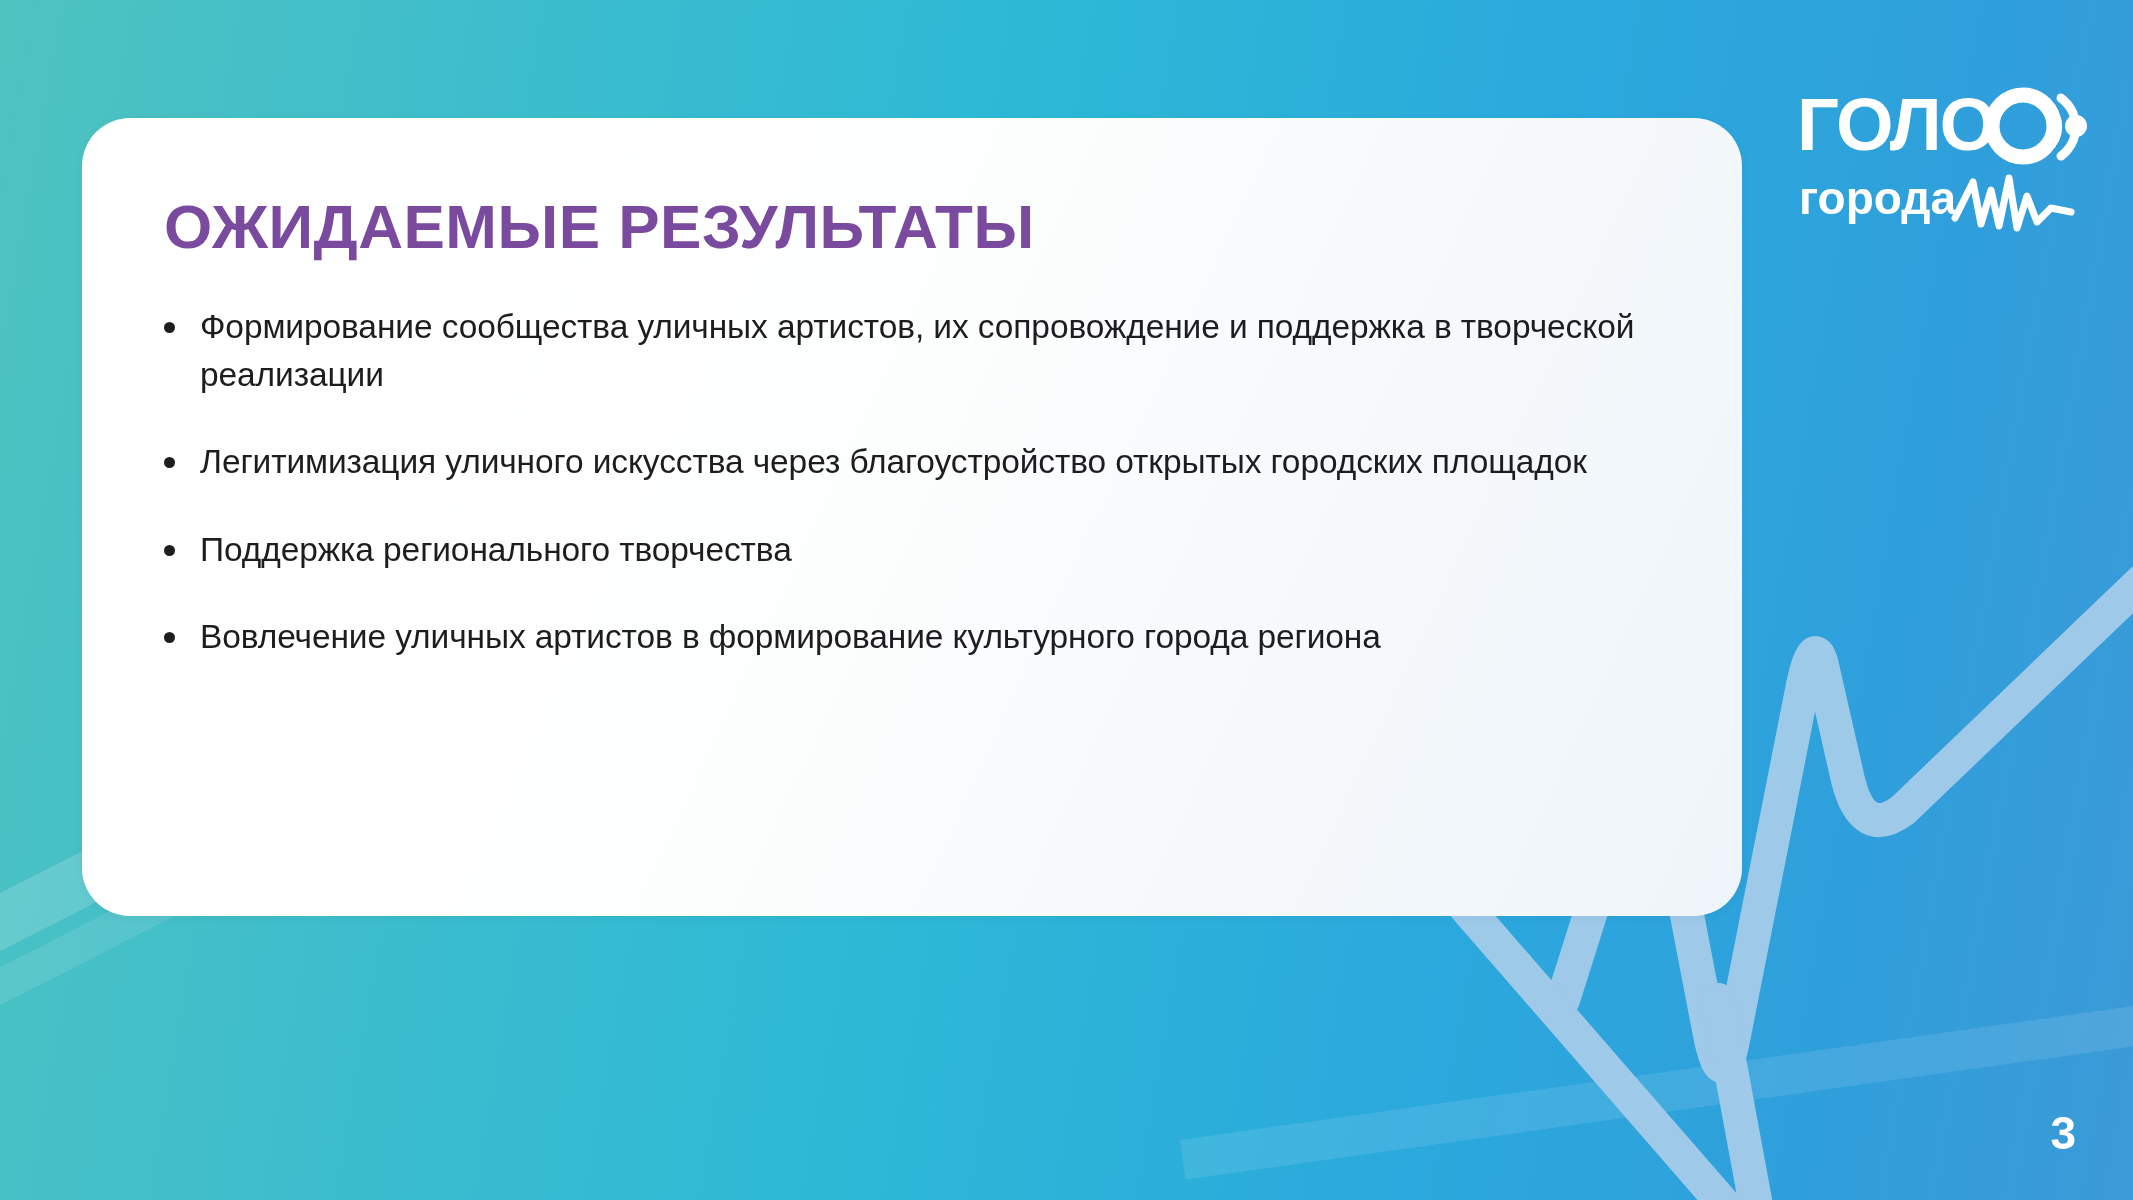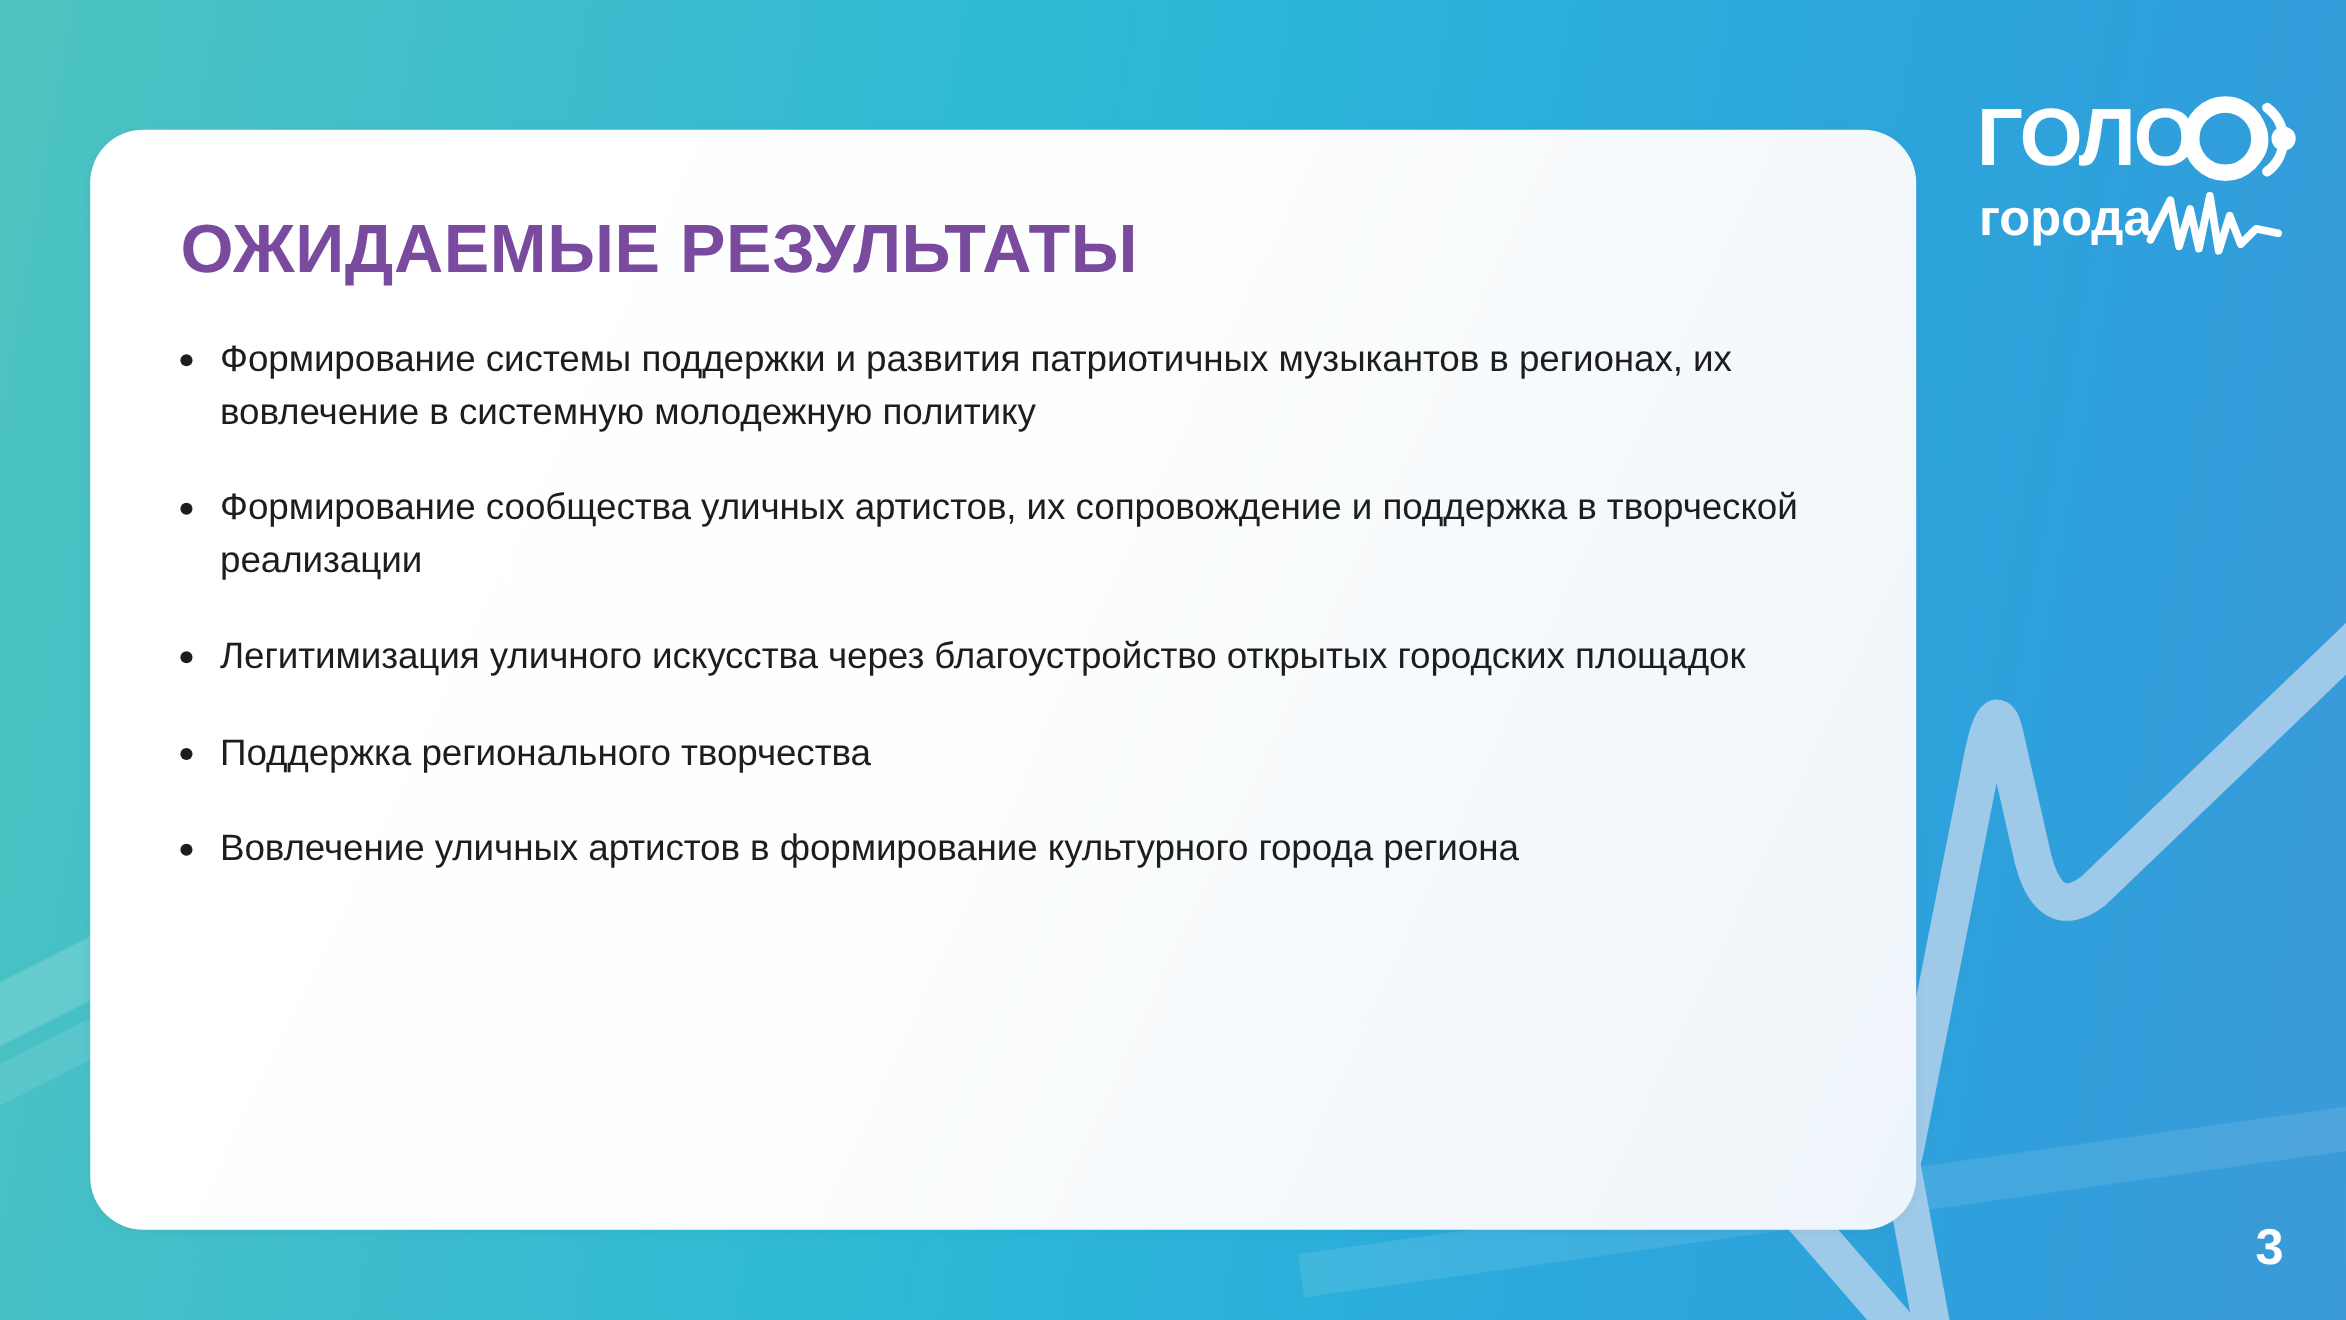--- a/index.html
+++ b/index.html
@@ -31,21 +31,21 @@
     position:absolute;
     right:-30px; bottom:-60px;
     width:900px; height:780px;
     pointer-events:none;
   }
 
   
   .card {
     position:absolute;
     left:82px; top:118px;
-    width:1660px; height:1000px;
+    width:1660px; height:798px;
     background:linear-gradient(115deg, #ffffff 0%, #fdfefe 45%, #f4f8fb 78%, #eef5fa 100%);
     border-radius:48px;
     box-shadow:0 2px 12px rgba(0,0,0,0.04);
     padding:58px 64px 40px 58px;
   }
   .title {
     color:#7a4a9e;
     font-size:62px;
     font-weight:bold;
     letter-spacing:0.5px;
@@ -105,21 +105,20 @@
   <svg class="squiggle" viewBox="0 0 900 780" xmlns="http://www.w3.org/2000/svg">
     <g fill="none" stroke="#a8cdea" stroke-width="34" stroke-linecap="round" stroke-linejoin="round" opacity="0.92">
       <path d="M880 100 L640 330 Q600 360 585 300 L560 190 Q552 150 540 205 L470 560 Q460 612 448 560 L398 300 Q388 250 372 292 L300 520"></path>
       <path d="M118 330 L470 735 Q500 768 492 720 L455 520"></path>
     </g>
   </svg>
 
   <div class="card">
     <h1 class="title">ОЖИДАЕМЫЕ РЕЗУЛЬТАТЫ</h1>
     <div class="bullets">
-      <div class="bullet">Формирование системы поддержки и развития патриотичных музыкантов в регионах, их вовлечение в системную молодежную политику</div>
       <div class="bullet">Формирование сообщества уличных артистов, их сопровождение и поддержка в творческой реализации</div>
       <div class="bullet">Легитимизация уличного искусства через благоустройство открытых городских площадок</div>
       <div class="bullet">Поддержка регионального творчества</div>
       <div class="bullet">Вовлечение уличных артистов в формирование культурного города региона</div>
     </div>
   </div>
 
   <svg class="logo" viewBox="0 0 300 160" xmlns="http://www.w3.org/2000/svg">
     <text x="2" y="72" font-family="Liberation Sans, sans-serif" font-size="74" font-weight="bold" fill="#ffffff" letter-spacing="-2">ГОЛО</text>
     <circle cx="228" cy="48" r="31" fill="none" stroke="#ffffff" stroke-width="15"></circle>

